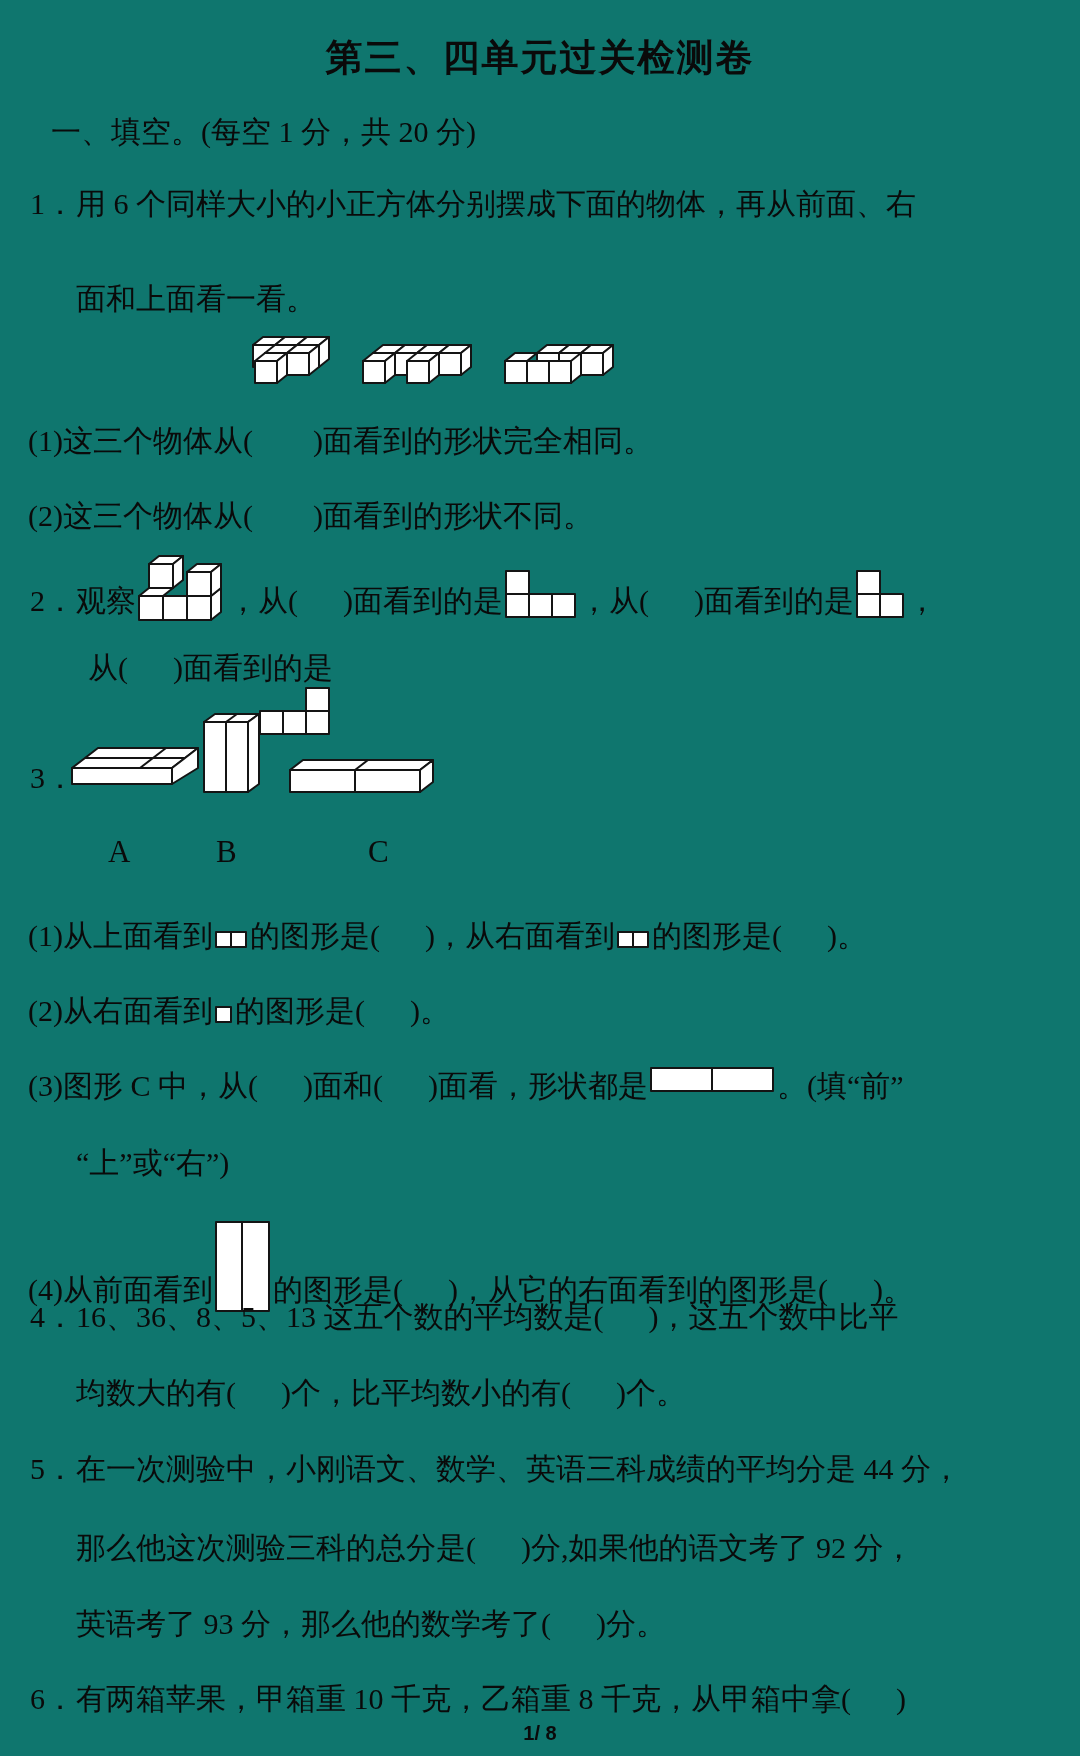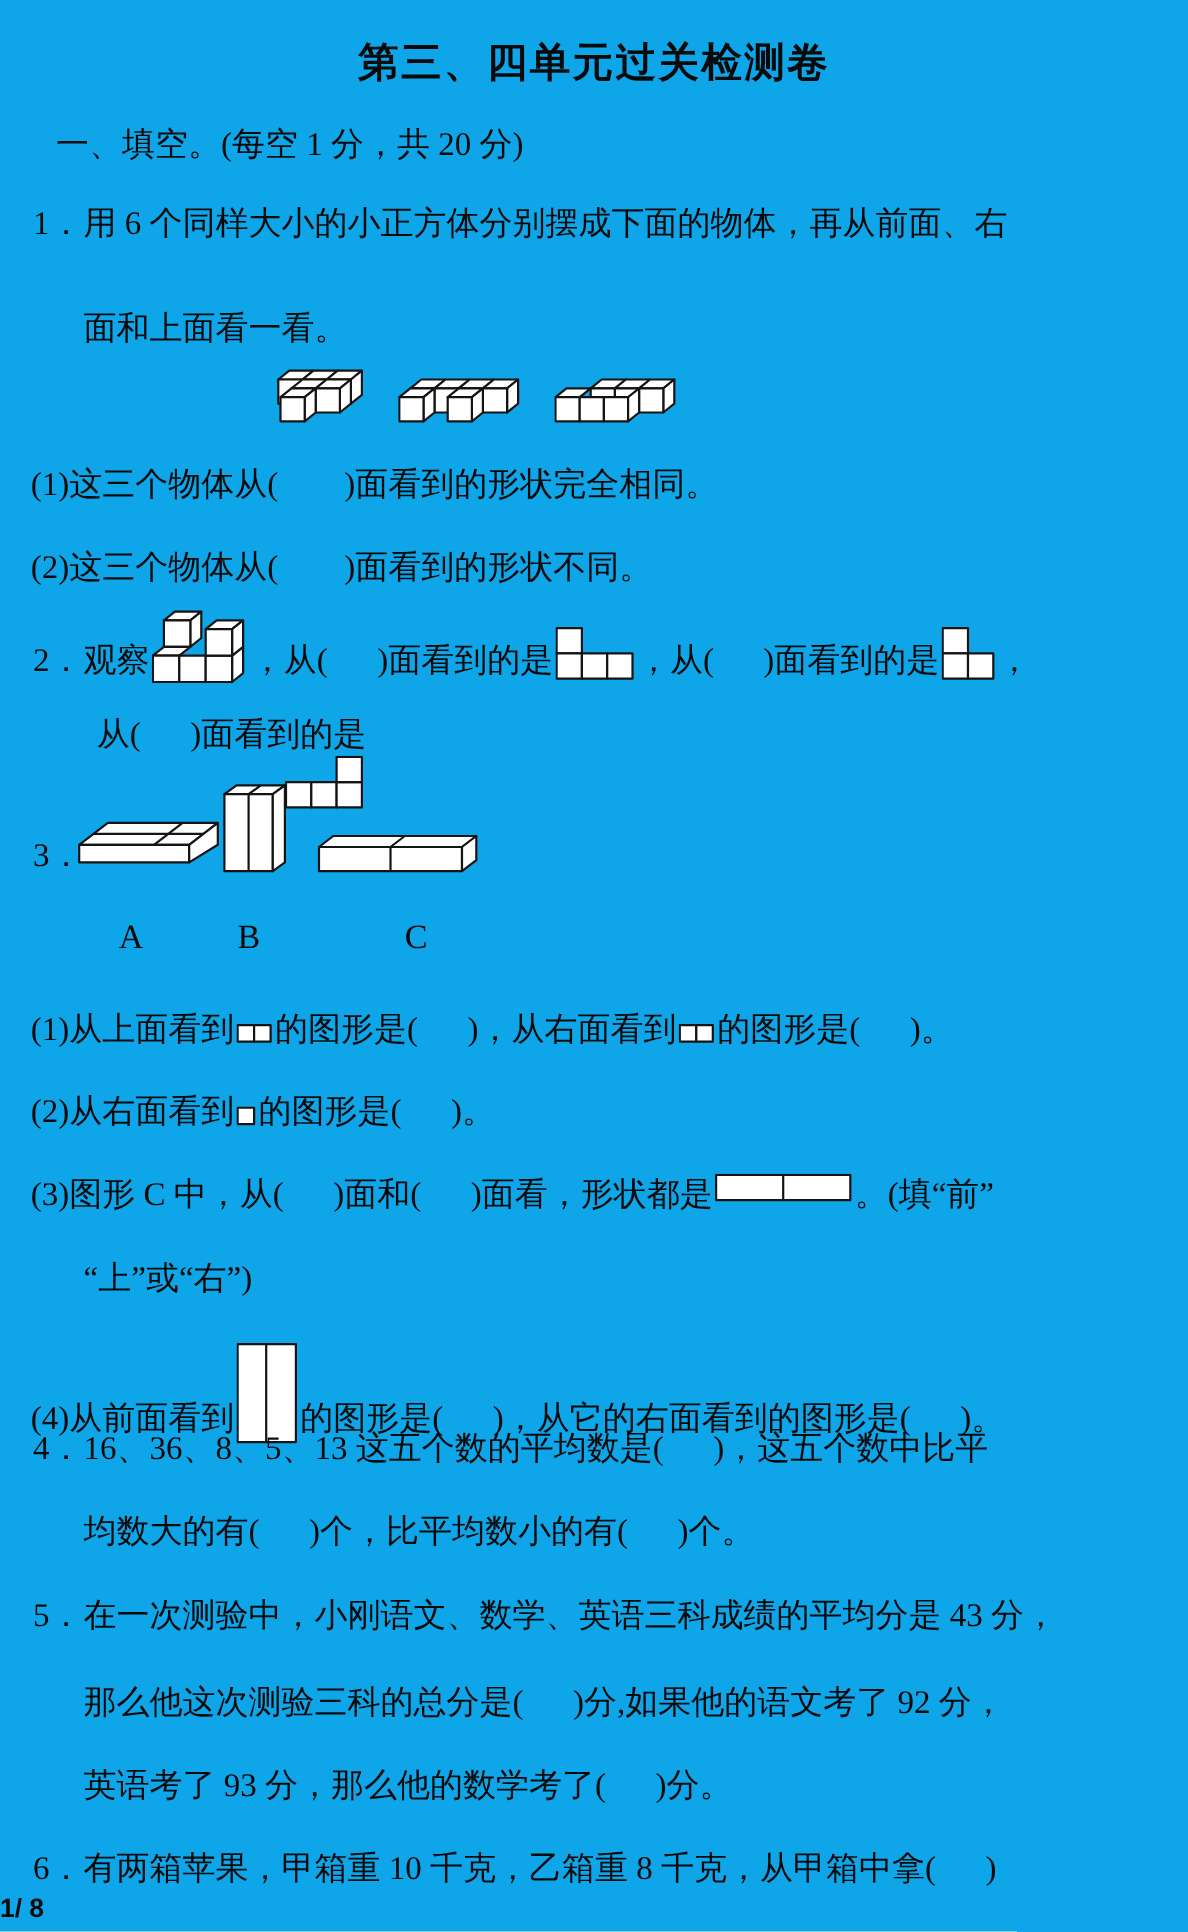--- a/index.html
+++ b/index.html
@@ -1,31 +1,31 @@
 <!DOCTYPE html>
 <html><head>
 <meta charset="utf-8">
 <style>
   html,body{margin:0;padding:0;background:#e8e8e8;}
   .page{
-    position:relative;width:1080px;height:1756px;background:#0ea5e9;
+    position:relative;width:1080px;height:1756px;background:#0f766e;
     font-family:"Liberation Serif","DejaVu Serif",serif;color:#0a0a0a;
     font-size:30px;overflow:hidden;margin:0 auto;
   }
   .line{position:absolute;display:flex;align-items:flex-end;white-space:pre-wrap;line-height:1.3;}
   .t{white-space:pre-wrap;}
   .title{font-weight:bold;font-size:37px;width:100%;justify-content:center;letter-spacing:2px;}
   .qnum{display:inline-block;min-width:46px;}
   .fig{display:block;}
   .fig polygon,.fig rect{fill:#ffffff;stroke:#141414;stroke-width:2;stroke-linejoin:round;}
   .fig line{stroke:#141414;stroke-width:2;}
   .figrow{position:absolute;display:flex;align-items:flex-end;gap:30px;}
   .q3wrap{position:absolute;left:30px;top:712px;width:500px;height:150px;}
   .abslbl{position:absolute;font-size:31px;}
-  .footer{font-weight:bold;font-family:"Liberation Sans","DejaVu Sans",sans-serif;font-size:24px;width:100%;justify-content:flex-start;}
+  .footer{font-weight:bold;font-family:"Liberation Sans","DejaVu Sans",sans-serif;font-size:20px;width:100%;justify-content:center;}
   svg.inline{margin:0 2px;}
 </style>
 </head>
 <body>
 
 <div class="page">
 
   <div class="line title" style="top:34px;left:0;">
     <span class="t">第三、四单元过关检测卷</span>
   </div>
@@ -232,21 +232,21 @@
   <div class="line" style="top:1297px;left:30px;">
     <span class="qnum t">4．</span>
     <span class="t">16、36、8、5、13 这五个数的平均数是(      )，这五个数中比平</span>
   </div>
   <div class="line" style="top:1373px;left:76px;">
     <span class="t">均数大的有(      )个，比平均数小的有(      )个。</span>
   </div>
 
   <div class="line" style="top:1449px;left:30px;">
     <span class="qnum t">5．</span>
-    <span class="t">在一次测验中，小刚语文、数学、英语三科成绩的平均分是 43 分，</span>
+    <span class="t">在一次测验中，小刚语文、数学、英语三科成绩的平均分是 44 分，</span>
   </div>
   <div class="line" style="top:1528px;left:76px;">
     <span class="t">那么他这次测验三科的总分是(      )分,如果他的语文考了 92 分，</span>
   </div>
   <div class="line" style="top:1604px;left:76px;">
     <span class="t">英语考了 93 分，那么他的数学考了(      )分。</span>
   </div>
 
   <div class="line" style="top:1679px;left:30px;">
     <span class="qnum t">6．</span>

